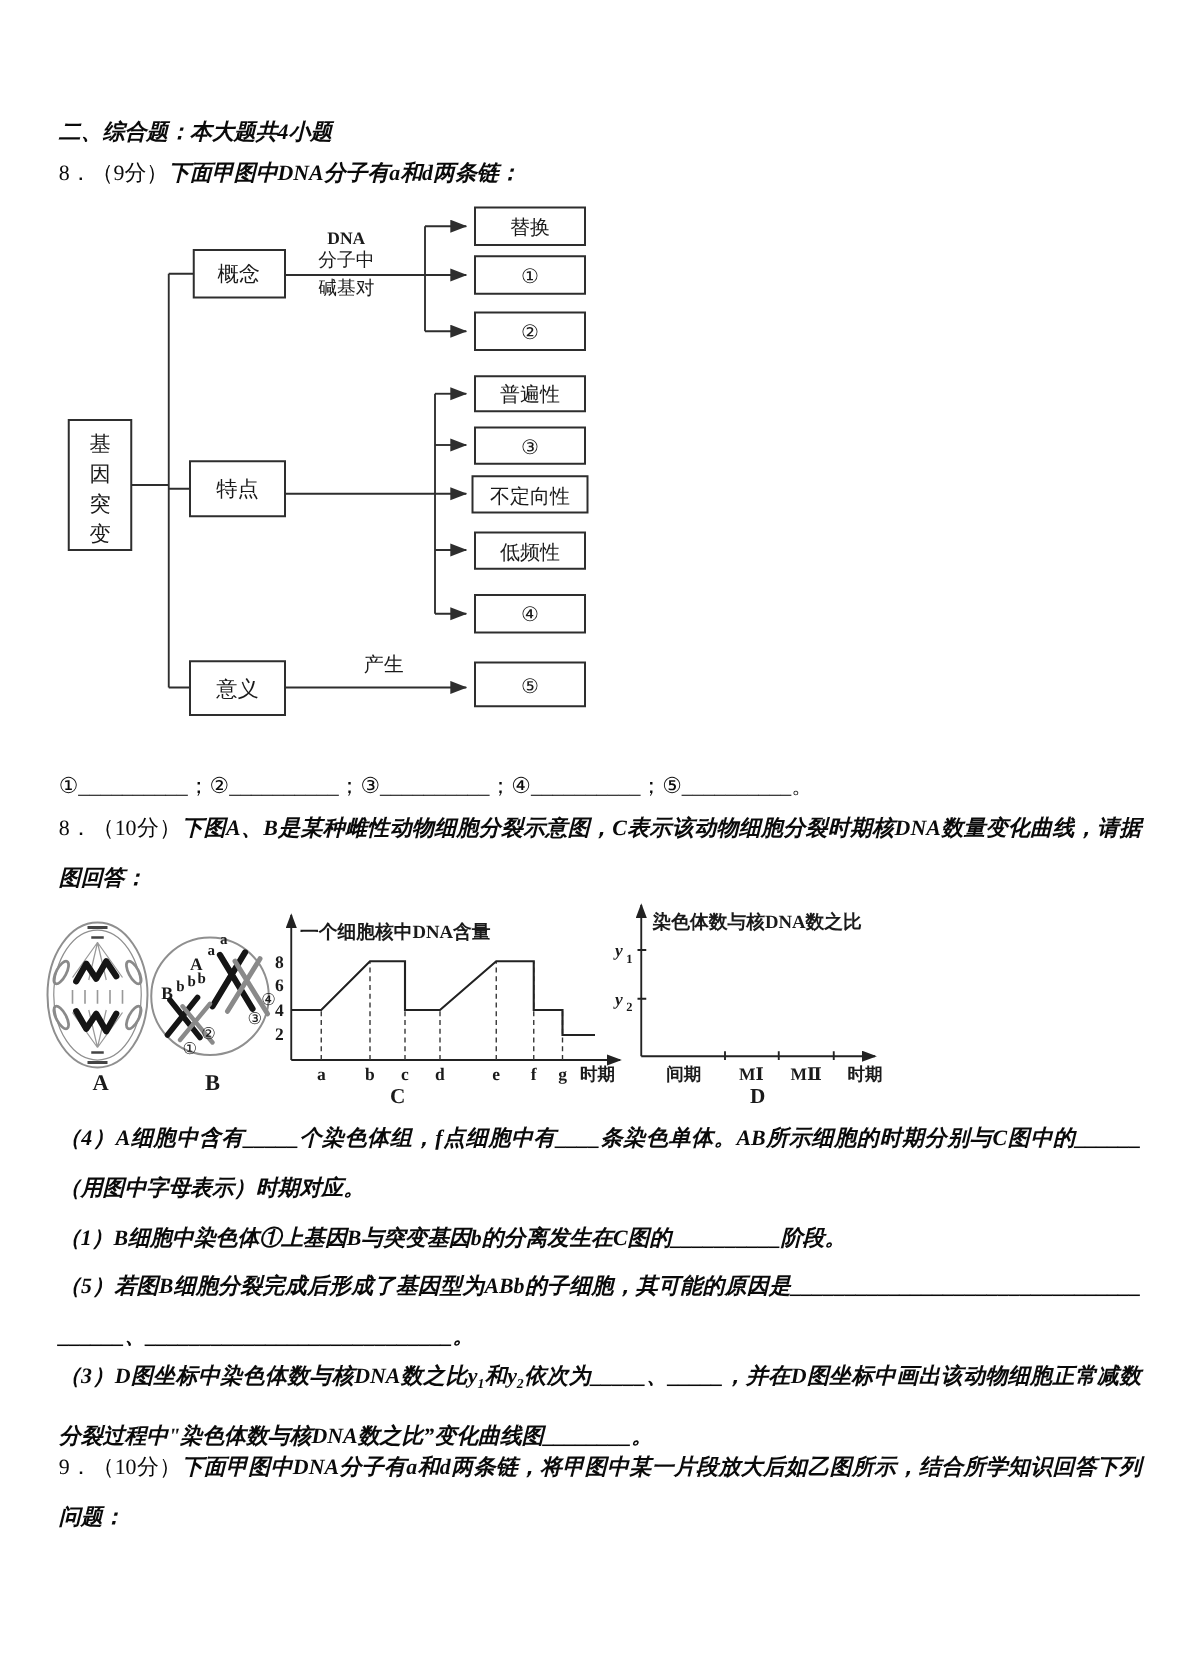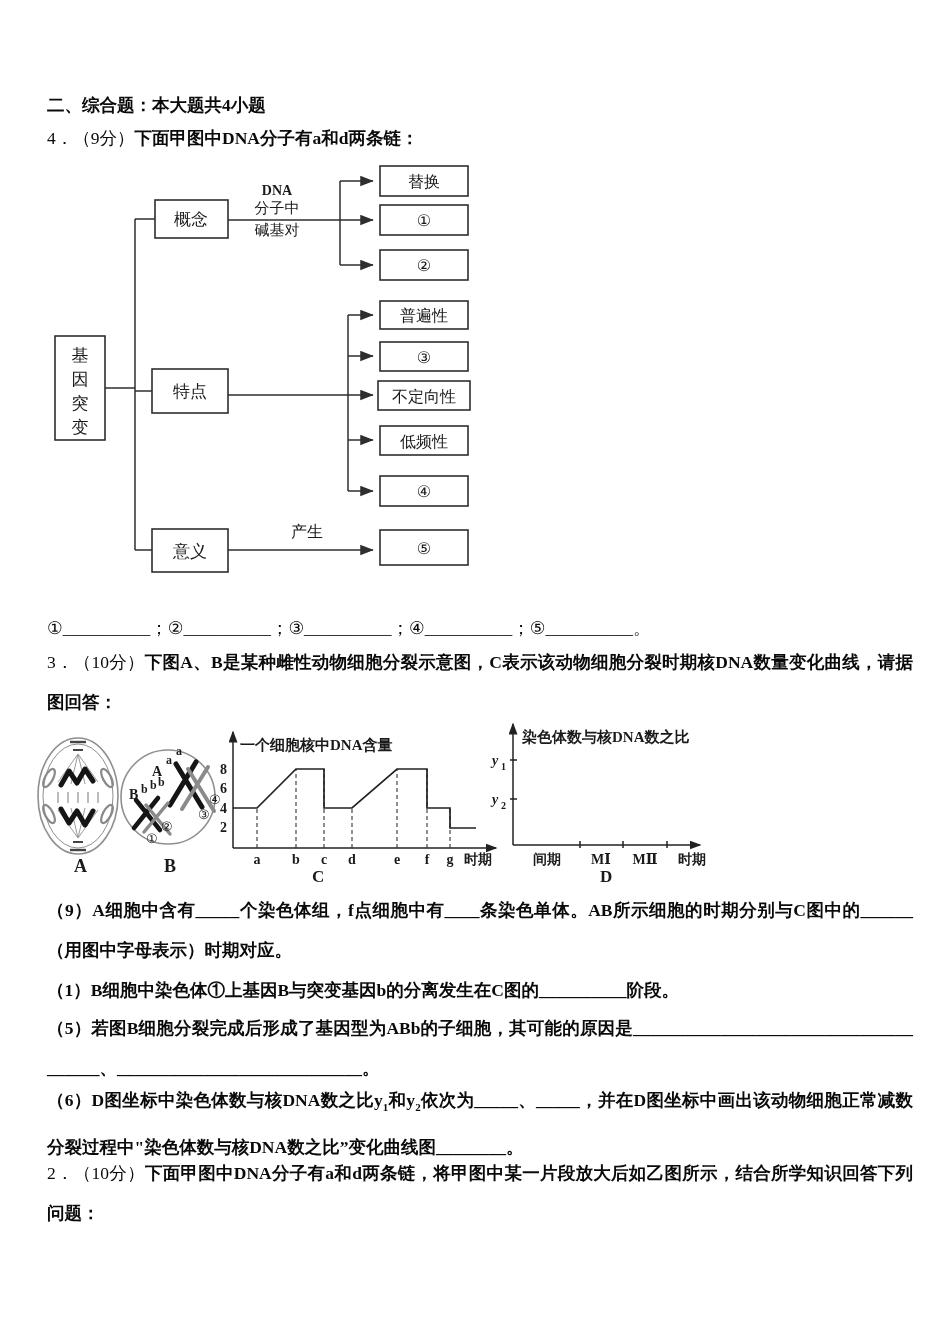--- a/index.html
+++ b/index.html
@@ -6,41 +6,41 @@
   body{
     width:950px;height:1344px;background:#ffffff;color:#0a0a0a;
     font-family:"Liberation Serif","DejaVu Serif",serif;
     position:relative;overflow:hidden;
   }
   .blk{
     position:absolute;left:47px;width:866px;margin:0;
     font-size:17.5px;line-height:40px;
     text-align:justify;word-break:break-all;
   }
-  .bold{font-weight:bold;}
+  .bold{font-weight:bold;font-style:italic;}
   .qlabel{font-weight:normal;}
   sub{font-size:11px;}
   svg{position:absolute;}
   svg text{font-family:"Liberation Serif","DejaVu Serif",serif;fill:#1a1a1a;}
   .boxline{stroke:#2e2e2e;stroke-width:1.6;fill:none;}
   .conn{stroke:#2e2e2e;stroke-width:1.5;fill:none;}
   .chrom-dark{stroke:#151515;fill:none;stroke-linecap:round;stroke-linejoin:round;}
   .chrom-light{stroke:#8a8a8a;fill:none;stroke-linecap:round;stroke-linejoin:round;}
   .cellwall{stroke:#8f8f8f;fill:none;}
   .axis{stroke:#222;stroke-width:1.5;fill:none;}
   .curve{stroke:#222;stroke-width:1.7;fill:none;}
   .dash{stroke:#333;stroke-width:1.1;stroke-dasharray:4 3;fill:none;}
   .spindle{stroke:#999;stroke-width:1;fill:none;}
 </style>
 </head>
 <body>
 
 <p class="blk bold" style="top:85px">二、综合题：本大题共4小题</p>
 
-<p class="blk" style="top:118px"><span class="qlabel">4．（9分）</span><span class="bold">下面甲图中DNA分子有a和d两条链：</span></p>
+<p class="blk" style="top:118px"><span class="qlabel">8．（9分）</span><span class="bold">下面甲图中DNA分子有a和d两条链：</span></p>
 
 <svg style="top:163px;left:45px" width="445" height="440" viewBox="0 0 445 440">
   <defs>
     <marker id="arrc" markerWidth="10" markerHeight="8" refX="8.5" refY="3.5" orient="auto">
       <path d="M0,0 L9,3.5 L0,7 Z" fill="#2e2e2e"></path>
     </marker>
     <marker id="arrx" markerWidth="8" markerHeight="6" refX="6" refY="2.5" orient="auto">
       <path d="M0,0 L7,2.5 L0,5 Z" fill="#222"></path>
     </marker>
   </defs>
@@ -132,21 +132,21 @@
     <text x="262" y="374" font-size="16" text-anchor="middle">产生</text>
   </g>
   <g>
     <rect class="boxline" x="335" y="367" width="88" height="35"></rect>
     <text x="379" y="391" font-size="16" text-anchor="middle">⑤</text>
   </g>
 </svg>
 
 <p class="blk" style="top:608px">①__________；②__________；③__________；④__________；⑤__________。</p>
 
-<p class="blk" style="top:642px"><span class="qlabel">3．（10分）</span><span class="bold">下图A、B是某种雌性动物细胞分裂示意图，C表示该动物细胞分裂时期核DNA数量变化曲线，请据图回答：</span></p>
+<p class="blk" style="top:642px"><span class="qlabel">8．（10分）</span><span class="bold">下图A、B是某种雌性动物细胞分裂示意图，C表示该动物细胞分裂时期核DNA数量变化曲线，请据图回答：</span></p>
 
 <svg style="top:712px;left:30px" width="890" height="180" viewBox="0 0 890 180">
 
   <g>
     <ellipse class="cellwall" cx="48" cy="84" rx="40" ry="58" stroke-width="1.6"></ellipse>
     <ellipse class="cellwall" cx="48" cy="84" rx="35" ry="52" stroke-width="1"></ellipse>
     <g>
       <path d="M40,30 H56" stroke="#444" stroke-width="2.4"></path>
       <path d="M43,38 H53" stroke="#444" stroke-width="2"></path>
     </g>
@@ -250,18 +250,18 @@
       <path d="M550,129 V136 M593,129 V136 M637,129 V136" stroke="#222" stroke-width="1.5"></path>
     </g>
     <text x="517" y="152" font-size="14" font-weight="bold" text-anchor="middle">间期</text>
     <text x="571" y="152" font-size="14" font-weight="bold" text-anchor="middle">MⅠ</text>
     <text x="615" y="152" font-size="14" font-weight="bold" text-anchor="middle">MⅡ</text>
     <text x="648" y="152" font-size="14" font-weight="bold">时期</text>
     <text x="570" y="170" font-size="17" font-weight="bold">D</text>
   </g>
 </svg>
 
-<p class="blk bold" style="top:890px">（9）A细胞中含有_____个染色体组，f点细胞中有____条染色单体。AB所示细胞的时期分别与C图中的______（用图中字母表示）时期对应。</p>
+<p class="blk bold" style="top:890px">（4）A细胞中含有_____个染色体组，f点细胞中有____条染色单体。AB所示细胞的时期分别与C图中的______（用图中字母表示）时期对应。</p>
 <p class="blk bold" style="top:970px">（1）B细胞中染色体①上基因B与突变基因b的分离发生在C图的__________阶段。</p>
 <p class="blk bold" style="top:1008px">（5）若图B细胞分裂完成后形成了基因型为ABb的子细胞，其可能的原因是______________________________________、____________________________。</p>
-<p class="blk bold" style="top:1080px"><span>（6）D图坐标中染色体数与核DNA数之比y</span><sub>1</sub><span>和y</span><sub>2</sub><span>依次为_____、_____，并在D图坐标中画出该动物细胞正常减数分裂过程中"染色体数与核DNA数之比”变化曲线图________。</span></p>
-
-<p class="blk" style="top:1153px"><span class="qlabel">2．（10分）</span><span class="bold">下面甲图中DNA分子有a和d两条链，将甲图中某一片段放大后如乙图所示，结合所学知识回答下列问题：</span></p>
+<p class="blk bold" style="top:1080px"><span>（3）D图坐标中染色体数与核DNA数之比y</span><sub>1</sub><span>和y</span><sub>2</sub><span>依次为_____、_____，并在D图坐标中画出该动物细胞正常减数分裂过程中"染色体数与核DNA数之比”变化曲线图________。</span></p>
+
+<p class="blk" style="top:1153px"><span class="qlabel">9．（10分）</span><span class="bold">下面甲图中DNA分子有a和d两条链，将甲图中某一片段放大后如乙图所示，结合所学知识回答下列问题：</span></p>
 
 </body></html>

